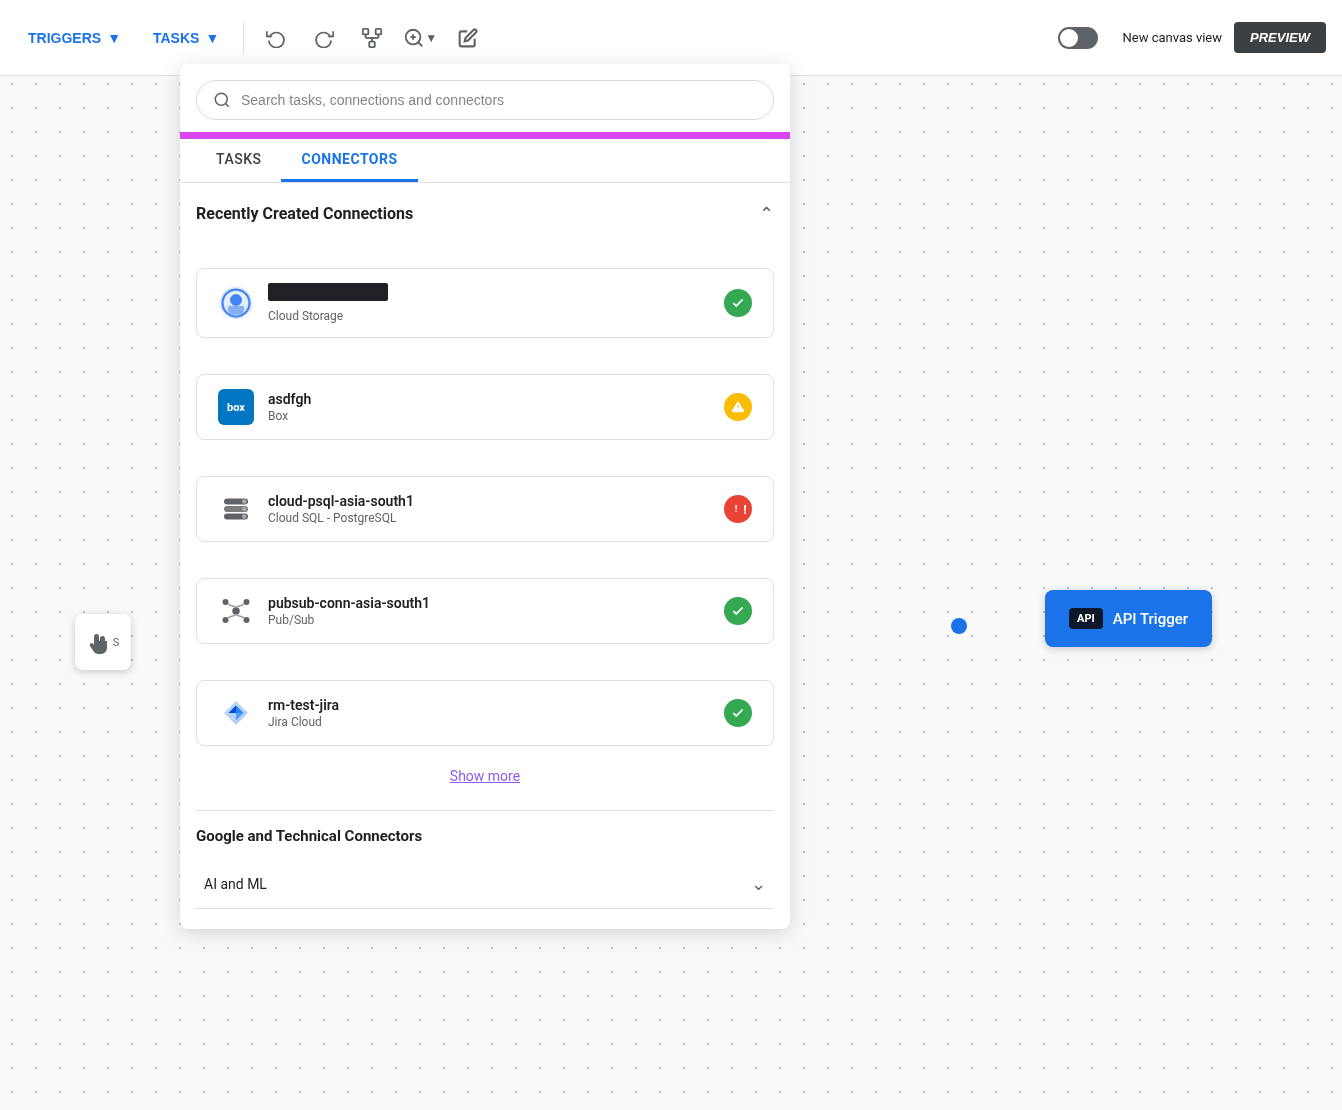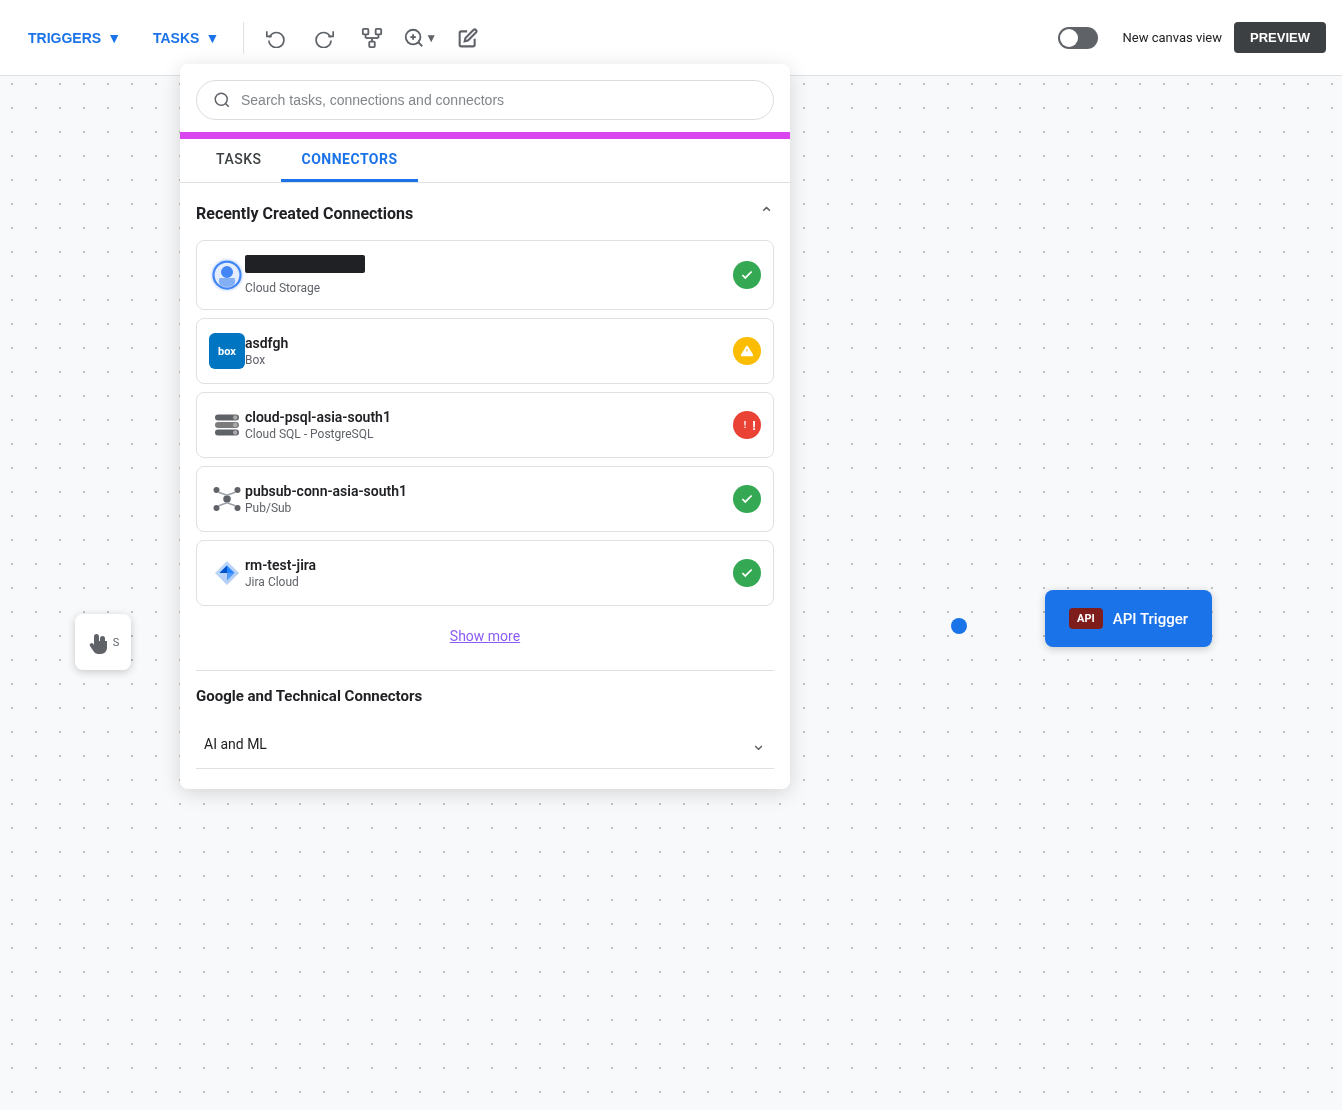--- a/index.html
+++ b/index.html
@@ -108,20 +108,21 @@
 
     .preview-btn {
       background: #3c4043;
       color: #fff;
       border: none;
       padding: 8px 16px;
       font-size: 13px;
       font-weight: 600;
       border-radius: 4px;
       cursor: pointer;
+      font-style: italic;
     }
 
     
     .dropdown-panel {
       position: absolute;
       top: 64px;
       left: 180px;
       width: 610px;
       background: #fff;
       border-radius: 8px;
@@ -208,25 +209,27 @@
     .connection-list {
       display: flex;
       flex-direction: column;
       gap: 8px;
       margin-bottom: 12px;
     }
 
     .connection-item {
       display: flex;
       align-items: center;
-      padding: 14px 12px;
+      gap: 14px;
+      padding: 14px 21px;
       border: 1px solid #e0e0e0;
       border-radius: 8px;
       cursor: pointer;
       background: #fff;
+      margin-top: 28px;
     }
 
     .conn-icon {
       width: 36px;
       height: 36px;
       flex-shrink: 0;
       display: flex;
       align-items: center;
       justify-content: center;
     }
@@ -327,21 +330,21 @@
       padding: 18px 24px;
       border-radius: 8px;
       font-size: 15px;
       font-weight: 500;
       display: flex;
       align-items: center;
       gap: 10px;
       box-shadow: 0 2px 8px rgba(0,0,0,0.2);
     }
     .api-badge {
-      background: #7f1d1d;
+      background: #0f172a;
       padding: 4px 8px;
       border-radius: 4px;
       font-size: 11px;
       font-weight: 700;
     }
 
     .trigger-dot {
       position: absolute;
       width: 16px;
       height: 16px;

